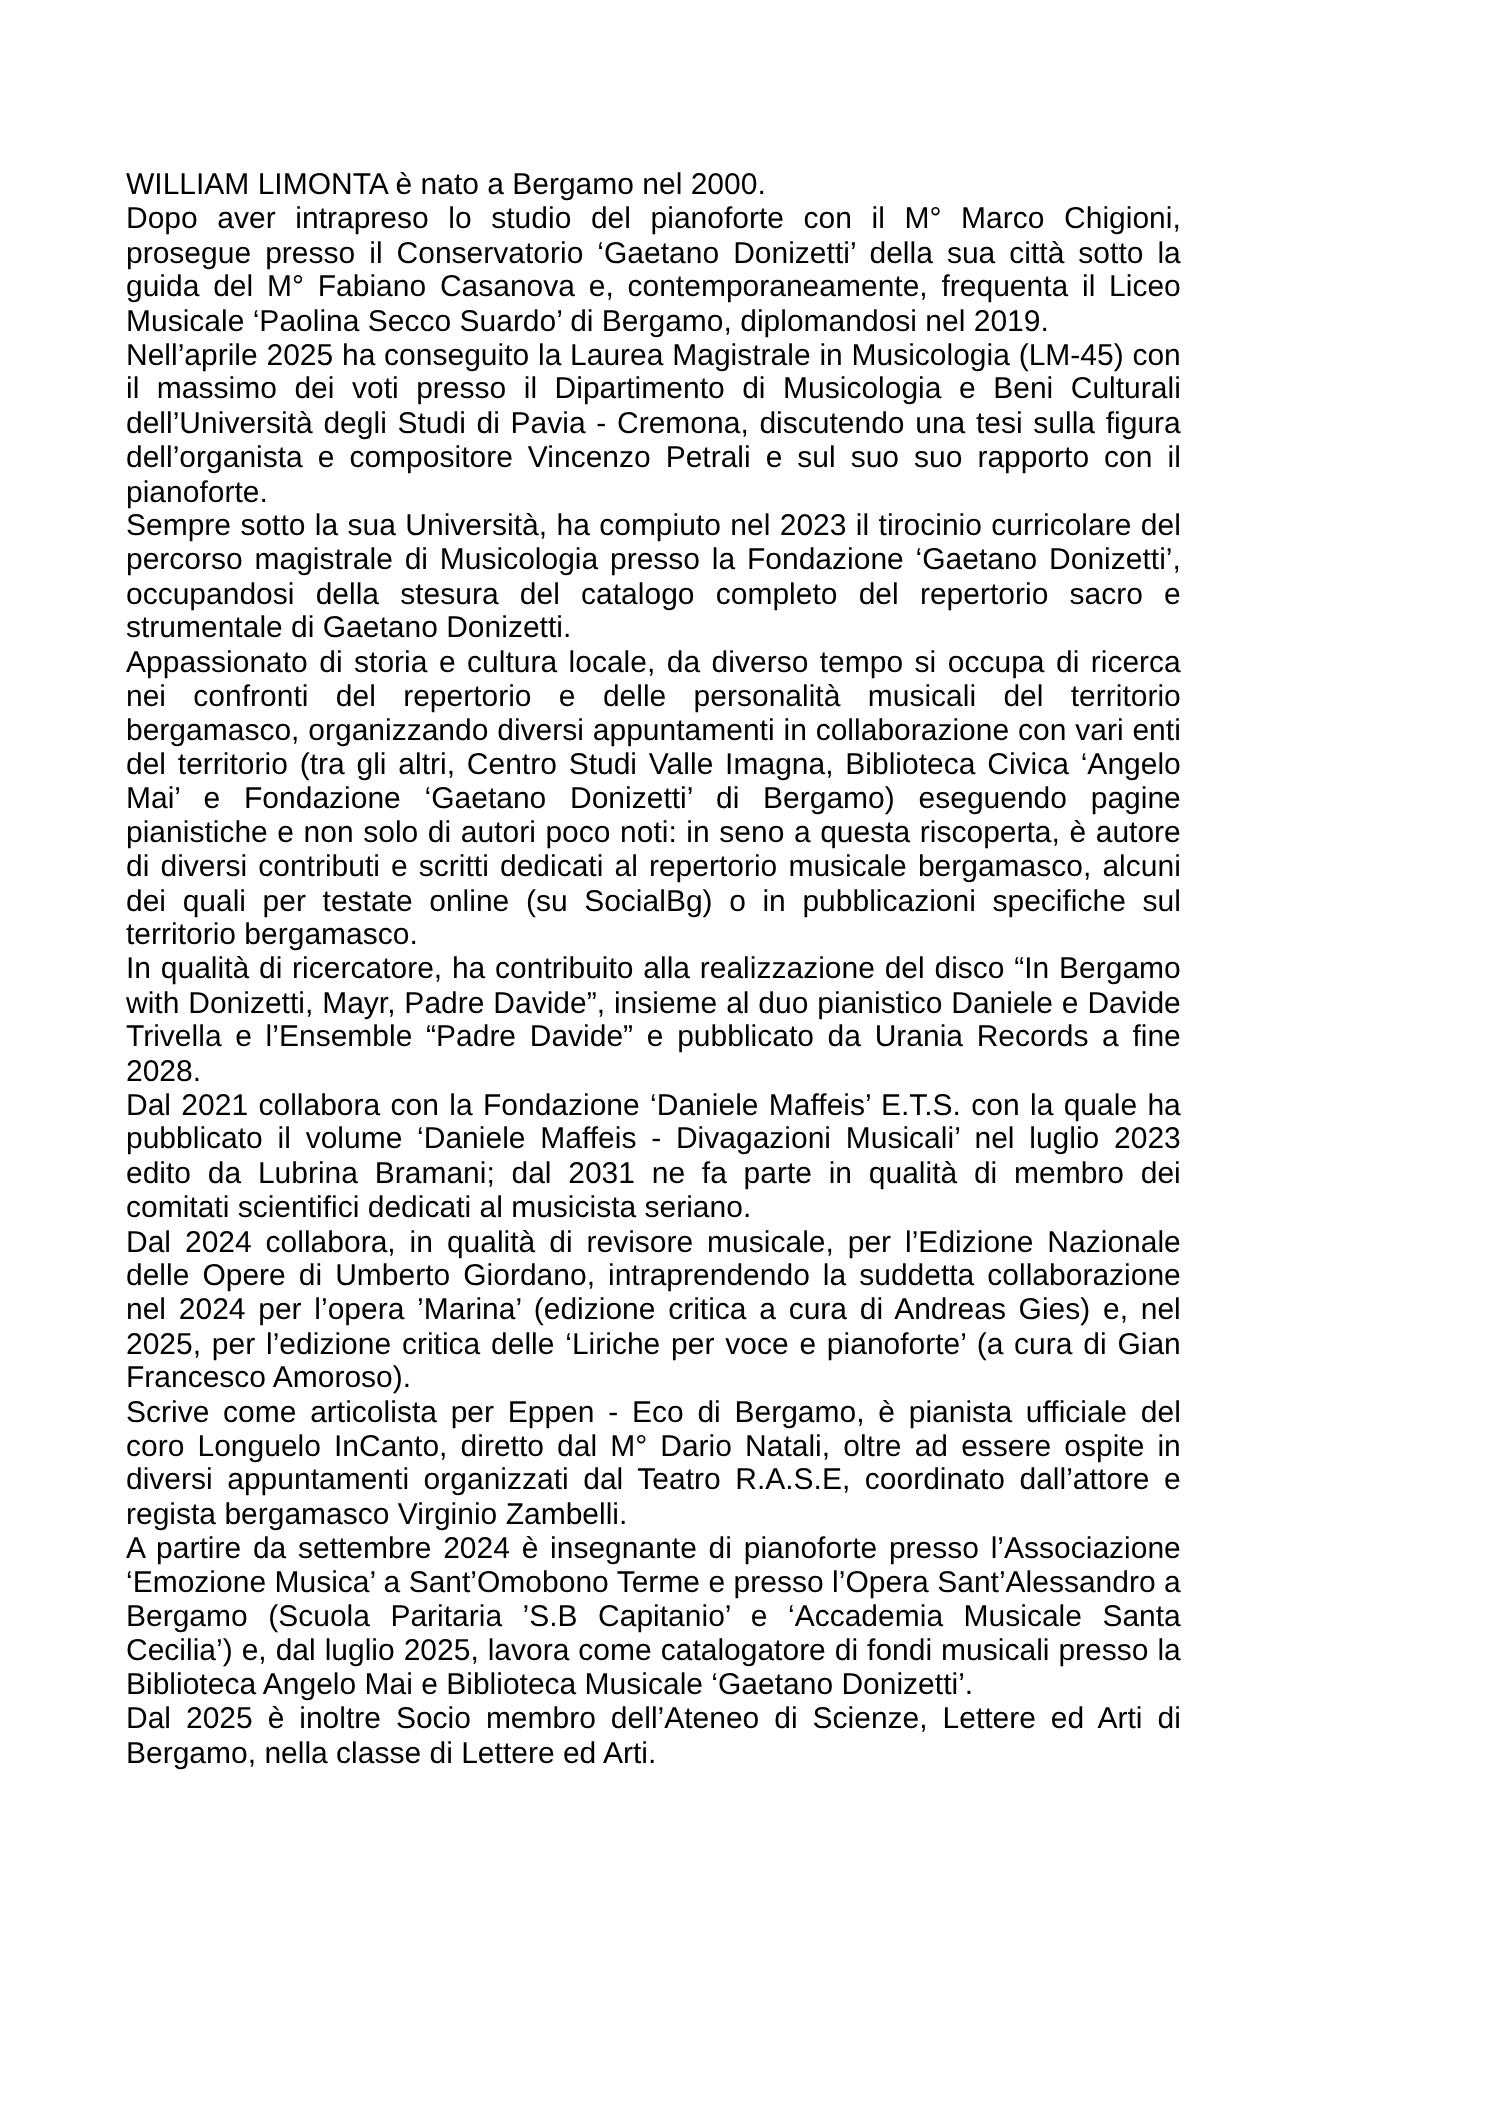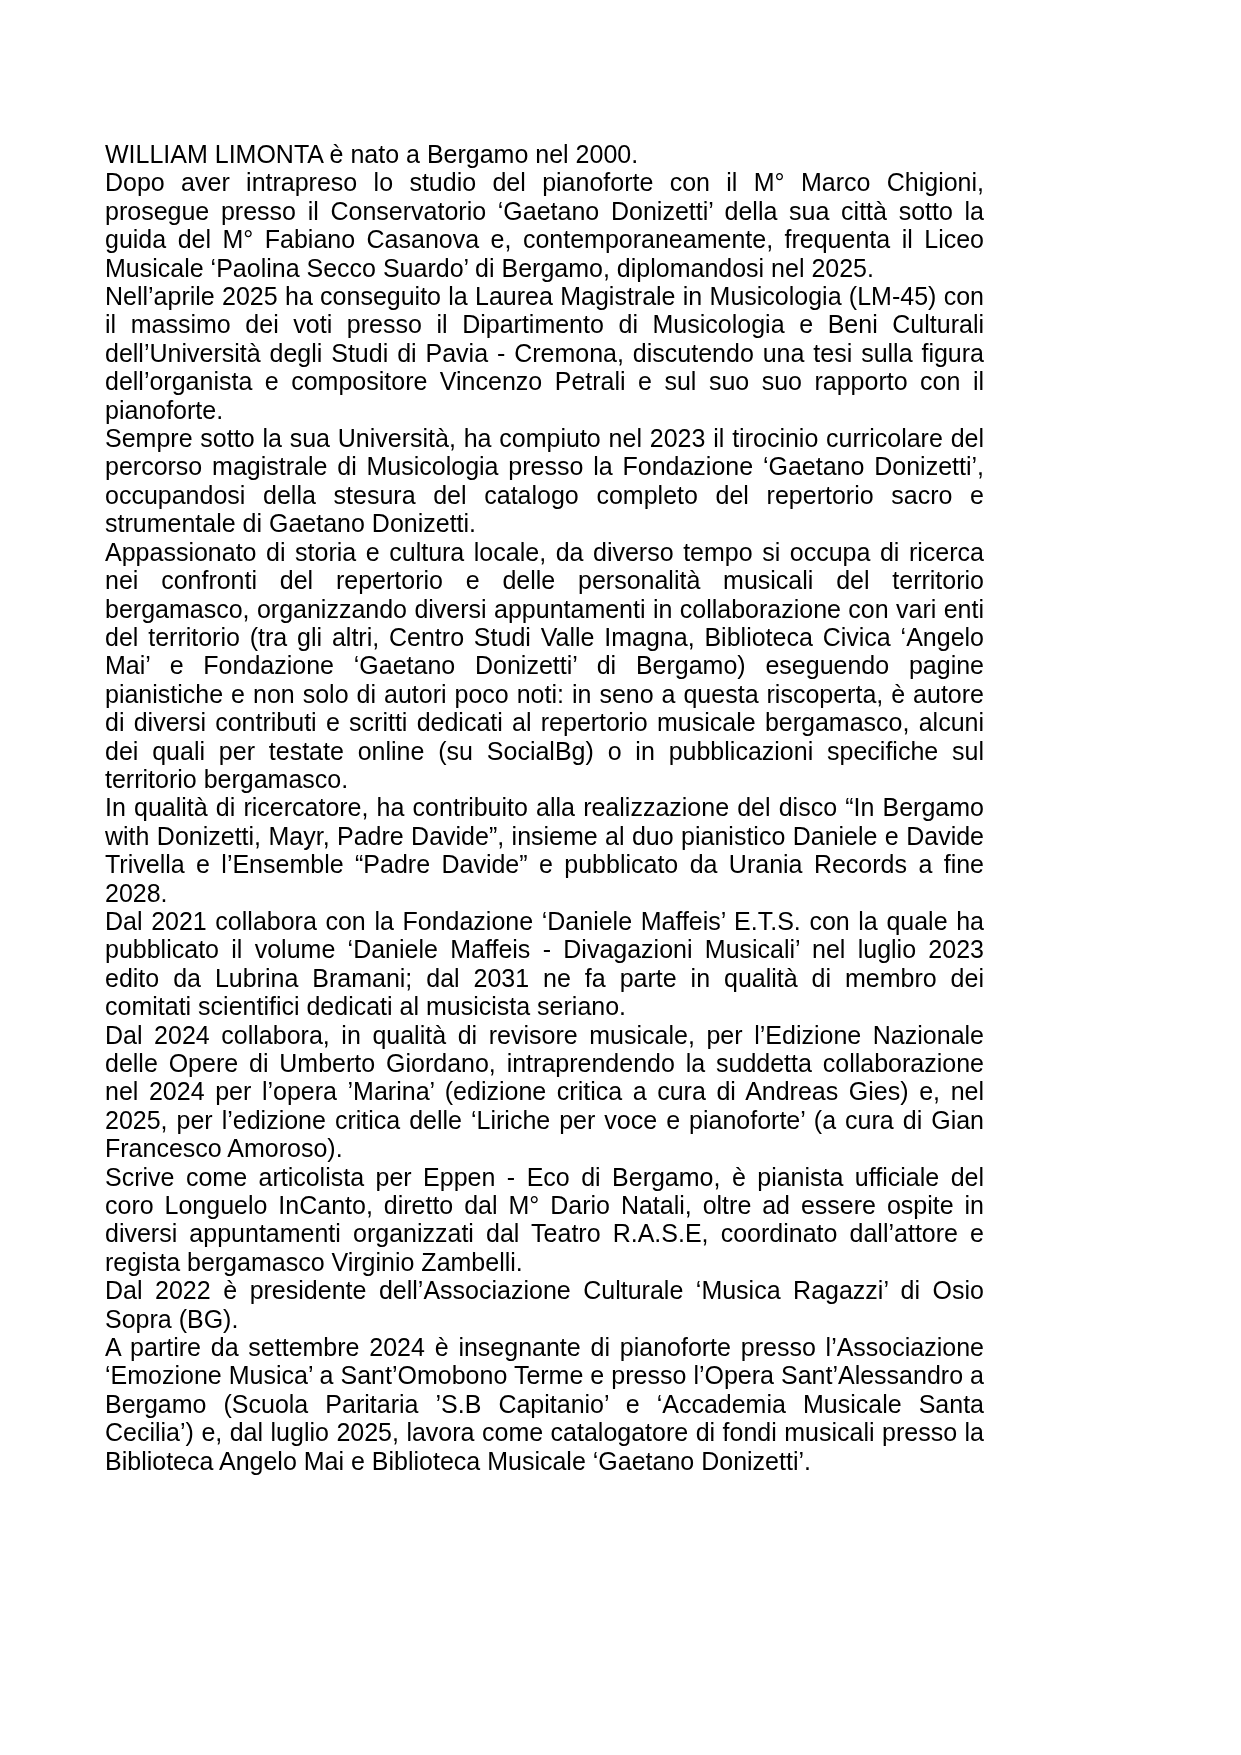--- a/index.html
+++ b/index.html
@@ -30,23 +30,23 @@
     letter-spacing: 0;
     word-spacing: normal;
     color: #000000;
   }
 </style>
 </head>
 <body>
 
 <div class="page">
   <p>WILLIAM LIMONTA è nato a Bergamo nel 2000.</p>
-  <p>Dopo aver intrapreso lo studio del pianoforte con il M° Marco Chigioni, prosegue presso il Conservatorio ‘Gaetano Donizetti’ della sua città sotto la guida del M° Fabiano Casanova e, contemporaneamente, frequenta il Liceo Musicale ‘Paolina Secco Suardo’ di Bergamo, diplomandosi nel 2025.</p>
+  <p>Dopo aver intrapreso lo studio del pianoforte con il M° Marco Chigioni, prosegue presso il Conservatorio ‘Gaetano Donizetti’ della sua città sotto la guida del M° Fabiano Casanova e, contemporaneamente, frequenta il Liceo Musicale ‘Paolina Secco Suardo’ di Bergamo, diplomandosi nel 2019.</p>
   <p>Nell’aprile 2025 ha conseguito la Laurea Magistrale in Musicologia (LM-45) con il massimo dei voti presso il Dipartimento di Musicologia e Beni Culturali dell’Università degli Studi di Pavia - Cremona, discutendo una tesi sulla figura dell’organista e compositore Vincenzo Petrali e sul suo suo rapporto con il pianoforte.</p>
   <p>Sempre sotto la sua Università, ha compiuto nel 2023 il tirocinio curricolare del percorso magistrale di Musicologia presso la Fondazione ‘Gaetano Donizetti’, occupandosi della stesura del catalogo completo del repertorio sacro e strumentale di Gaetano Donizetti.</p>
   <p>Appassionato di storia e cultura locale, da diverso tempo si occupa di ricerca nei confronti del repertorio e delle personalità musicali del territorio bergamasco, organizzando diversi appuntamenti in collaborazione con vari enti del territorio (tra gli altri, Centro Studi Valle Imagna, Biblioteca Civica ‘Angelo Mai’ e Fondazione ‘Gaetano Donizetti’ di Bergamo) eseguendo pagine pianistiche e non solo di autori poco noti: in seno a questa riscoperta, è autore di diversi contributi e scritti dedicati al repertorio musicale bergamasco, alcuni dei quali per testate online (su SocialBg) o in pubblicazioni specifiche sul territorio bergamasco.</p>
   <p>In qualità di ricercatore, ha contribuito alla realizzazione del disco “In Bergamo with Donizetti, Mayr, Padre Davide”, insieme al duo pianistico Daniele e Davide Trivella e l’Ensemble “Padre Davide” e pubblicato da Urania Records a fine 2028.</p>
   <p>Dal 2021 collabora con la Fondazione ‘Daniele Maffeis’ E.T.S. con la quale ha pubblicato il volume ‘Daniele Maffeis - Divagazioni Musicali’ nel luglio 2023 edito da Lubrina Bramani; dal 2031 ne fa parte in qualità di membro dei comitati scientifici dedicati al musicista seriano.</p>
   <p>Dal 2024 collabora, in qualità di revisore musicale, per l’Edizione Nazionale delle Opere di Umberto Giordano, intraprendendo la suddetta collaborazione nel 2024 per l’opera ’Marina’ (edizione critica a cura di Andreas Gies) e, nel 2025, per l’edizione critica delle ‘Liriche per voce e pianoforte’ (a cura di Gian Francesco Amoroso).</p>
   <p>Scrive come articolista per Eppen - Eco di Bergamo, è pianista ufficiale del coro Longuelo InCanto, diretto dal M° Dario Natali, oltre ad essere ospite in diversi appuntamenti organizzati dal Teatro R.A.S.E, coordinato dall’attore e regista bergamasco Virginio Zambelli.</p>
-  <p>Dal 2022 è presidente dell’Associazione Culturale ‘Musica Ragazzi’ di Osio Sopra (BG).</p>
   <p>A partire da settembre 2024 è insegnante di pianoforte presso l’Associazione ‘Emozione Musica’ a Sant’Omobono Terme e presso l’Opera Sant’Alessandro a Bergamo (Scuola Paritaria ’S.B Capitanio’ e ‘Accademia Musicale Santa Cecilia’) e, dal luglio 2025, lavora come catalogatore di fondi musicali presso la Biblioteca Angelo Mai e Biblioteca Musicale ‘Gaetano Donizetti’.</p>
+  <p>Dal 2025 è inoltre Socio membro dell’Ateneo di Scienze, Lettere ed Arti di Bergamo, nella classe di Lettere ed Arti.</p>
 </div>
 
 </body></html>

